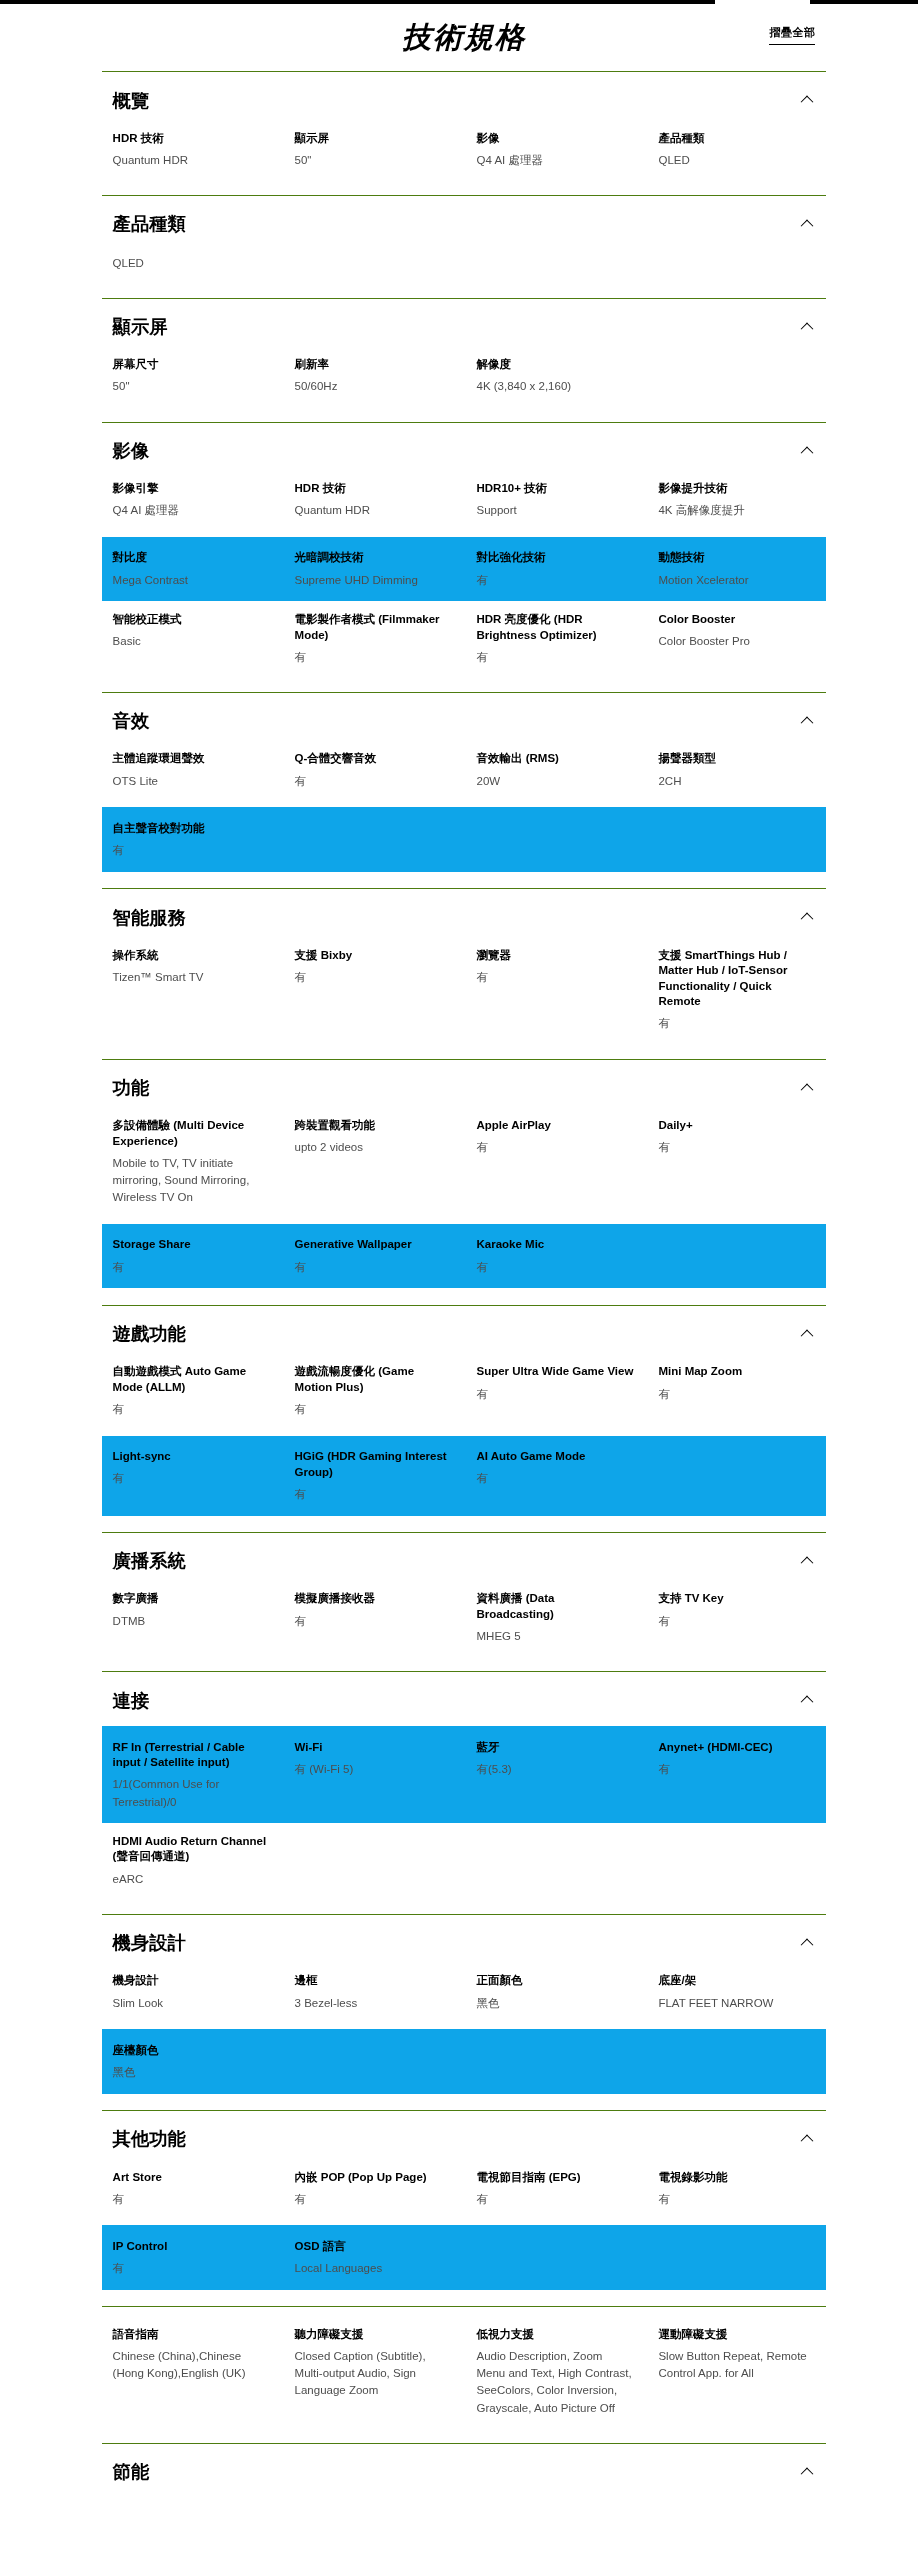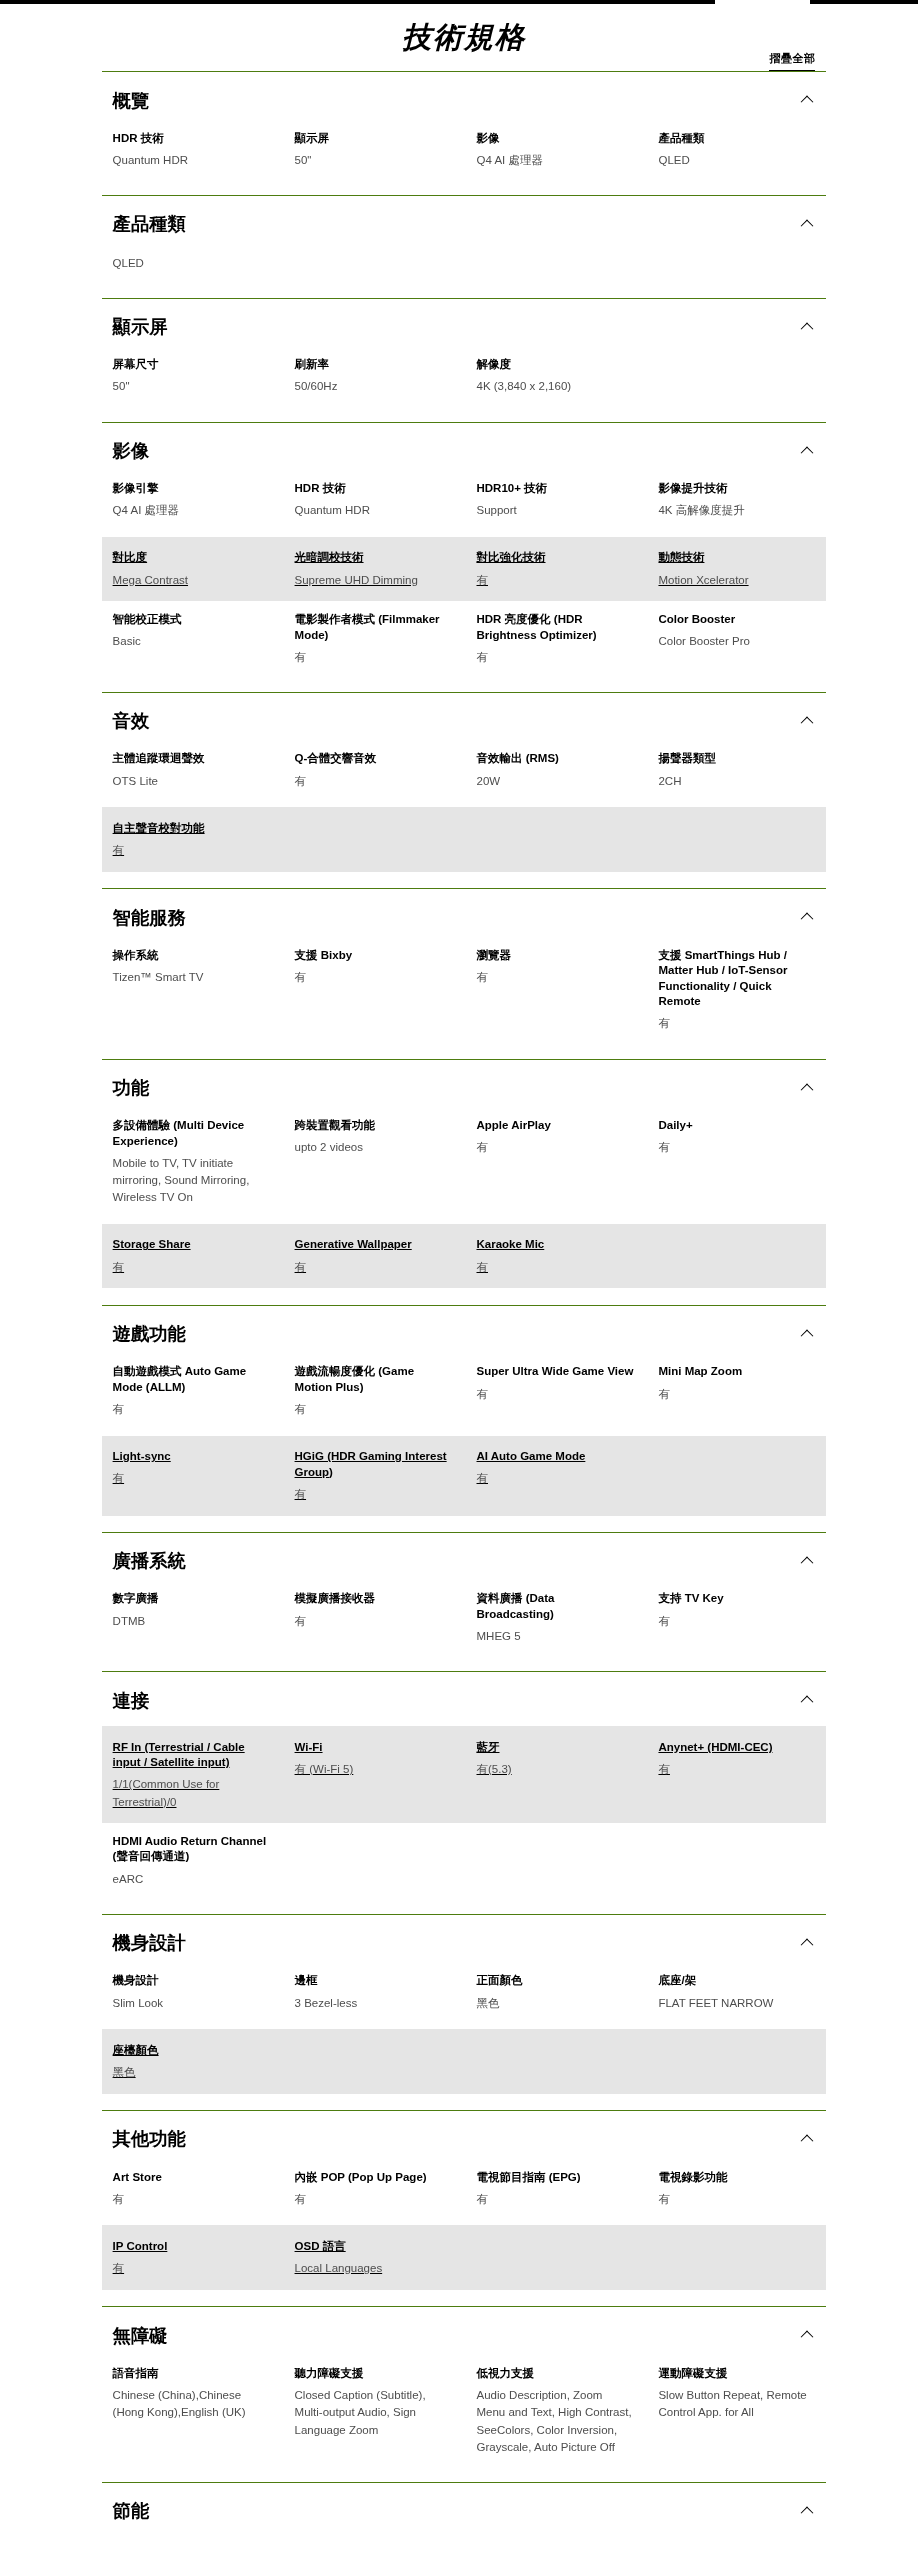--- a/index.html
+++ b/index.html
@@ -3,27 +3,27 @@
 <meta charset="utf-8">
 <style>
   html,body{margin:0;padding:0;background:#fff;}
   body{width:919px;font-family:"Liberation Sans",sans-serif;color:#000;-webkit-font-smoothing:antialiased;}
   .page{width:919px;position:relative;background:#fff;}
   .topbar{height:3.8px;background:#000;position:relative;}
   .topbar-gap{position:absolute;left:715px;top:0;width:95px;height:3.8px;background:#fff;}
   .container{width:724px;margin-left:102px;}
   .page-header{position:relative;padding:15.4px 10.6px 14.4px;text-align:center;}
   .page-title{font-size:29px;font-weight:700;letter-spacing:1.9px;line-height:1.3;display:inline-block;font-style:italic;}
-  .collapse-all{position:absolute;right:10.6px;bottom:0;font-size:11px;font-weight:700;color:#000;text-decoration:none;border-bottom:1.4px solid #000;padding-bottom:3.8px;cursor:pointer;letter-spacing:0.5px;}
+  .collapse-all{position:absolute;right:10.6px;bottom:26px;font-size:11px;font-weight:700;color:#000;text-decoration:none;border-bottom:1.4px solid #000;padding-bottom:3.8px;cursor:pointer;letter-spacing:0.5px;}
   .section{border-top:1px solid #4d7c0f;padding:14.4px 0 10.6px;}
   .sec-head{display:flex;justify-content:space-between;align-items:center;padding:0 10.6px;margin:1.9px 0 13.5px;cursor:pointer;}
   .sec-title{font-size:18.3px;font-weight:700;margin:0;line-height:1.3;}
   .chevron{width:7.7px;height:7.7px;border-top:1.5px solid #000;border-left:1.5px solid #000;transform:rotate(45deg) translateY(1.9px);flex:none;margin-right:2.9px;}
   .row{display:grid;grid-template-columns:repeat(4,1fr);column-gap:25px;padding:4.8px 10.6px 15.4px;align-items:start;}
-  .row.shaded{background:#e5e5e5;padding:13.5px 10.6px 12.5px;margin:1.9px 0 5.8px;text-decoration:underline;}
+  .row.shaded{background:#0ea5e9;padding:13.5px 10.6px 12.5px;margin:1.9px 0 5.8px;}
   .cell{min-width:0;}
   .label{font-size:11.5px;font-weight:700;line-height:1.35;margin-bottom:5.8px;word-wrap:break-word;}
   .value{font-size:11.5px;font-weight:400;color:#4d4d4d;line-height:1.5;word-wrap:break-word;}
 </style>
 </head>
 <body>
 
 <div class="page">
   <div class="topbar">
     <div class="topbar-gap"></div>
@@ -393,24 +393,20 @@
               <div class="label">IP Control</div>
               <div class="value">有</div>
             </div>
             <div class="cell">
               <div class="label">OSD 語言</div>
               <div class="value">Local Languages</div>
             </div>
           </div>
         </section>
         <section class="section">
-          <div class="sec-head">
-            <h2 class="sec-title">無障礙</h2>
-            <span class="chevron"></span>
-          </div>
           <div class="row">
             <div class="cell">
               <div class="label">語音指南</div>
               <div class="value">Chinese (China),Chinese (Hong Kong),English (UK)</div>
             </div>
             <div class="cell">
               <div class="label">聽力障礙支援</div>
               <div class="value">Closed Caption (Subtitle), Multi-output Audio, Sign Language Zoom</div>
             </div>
             <div class="cell">

